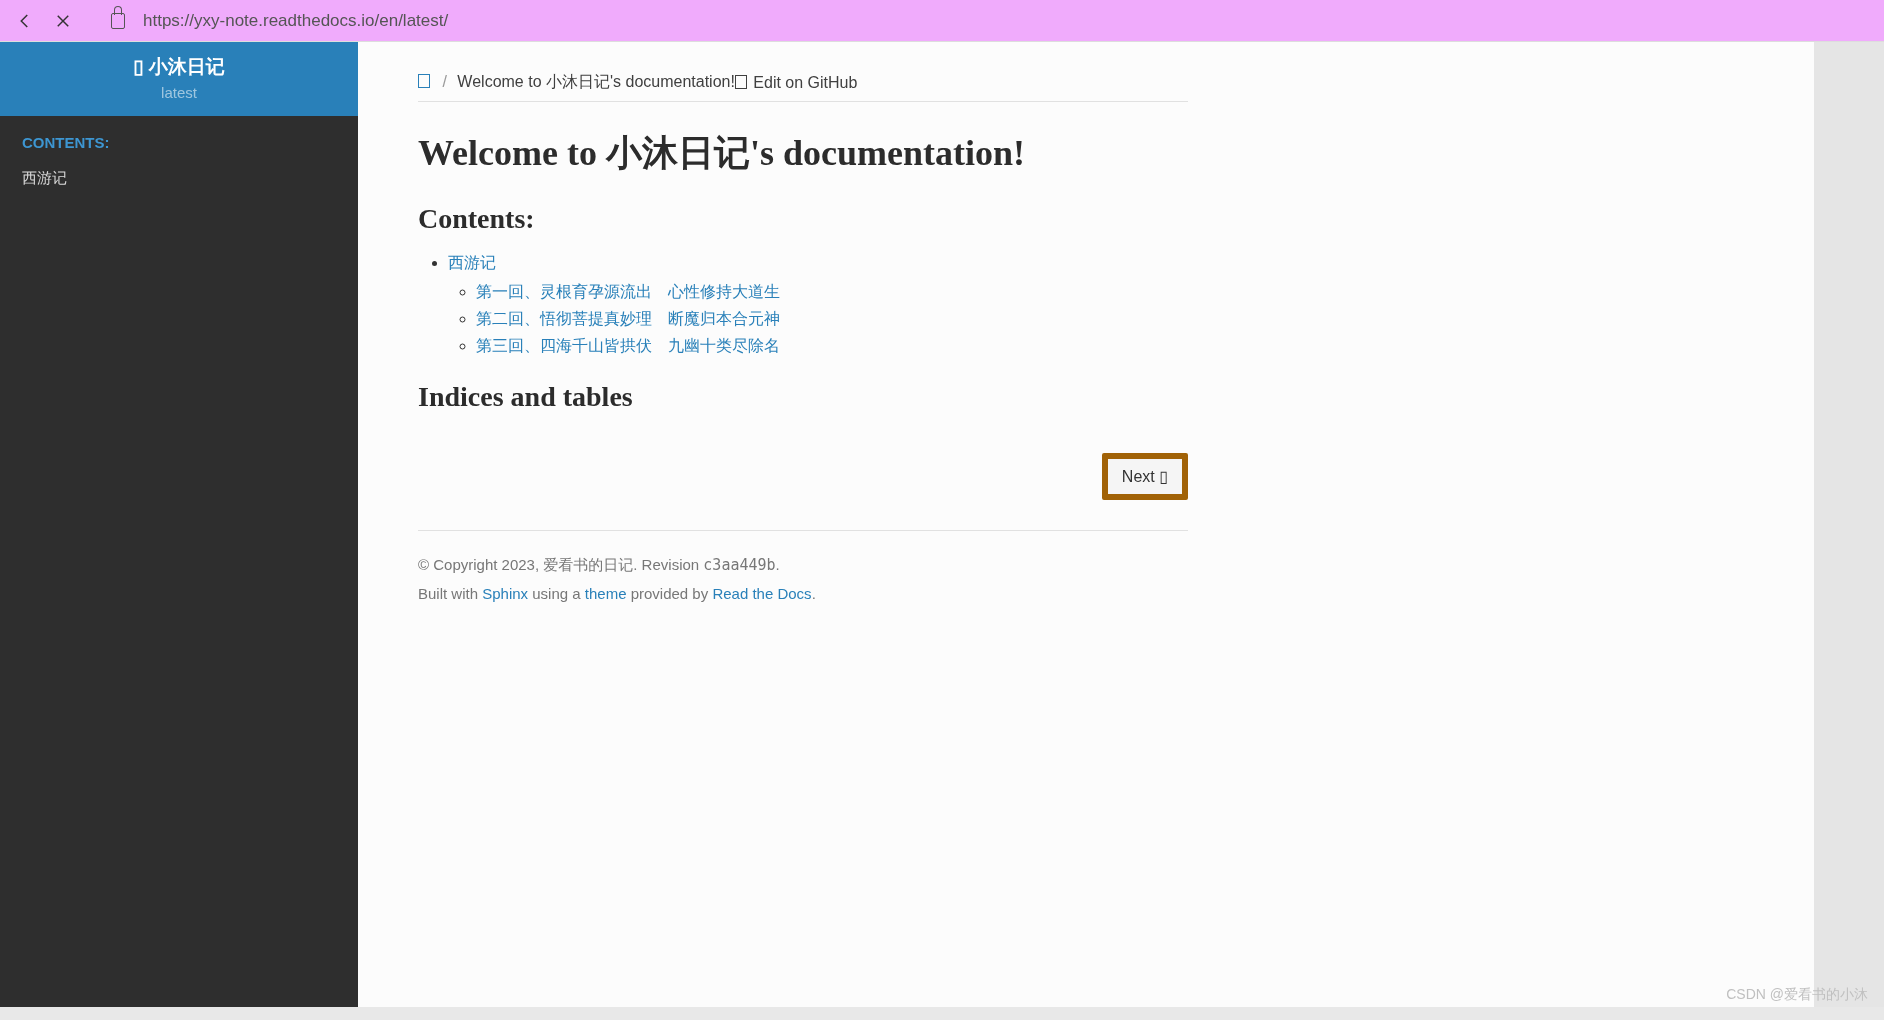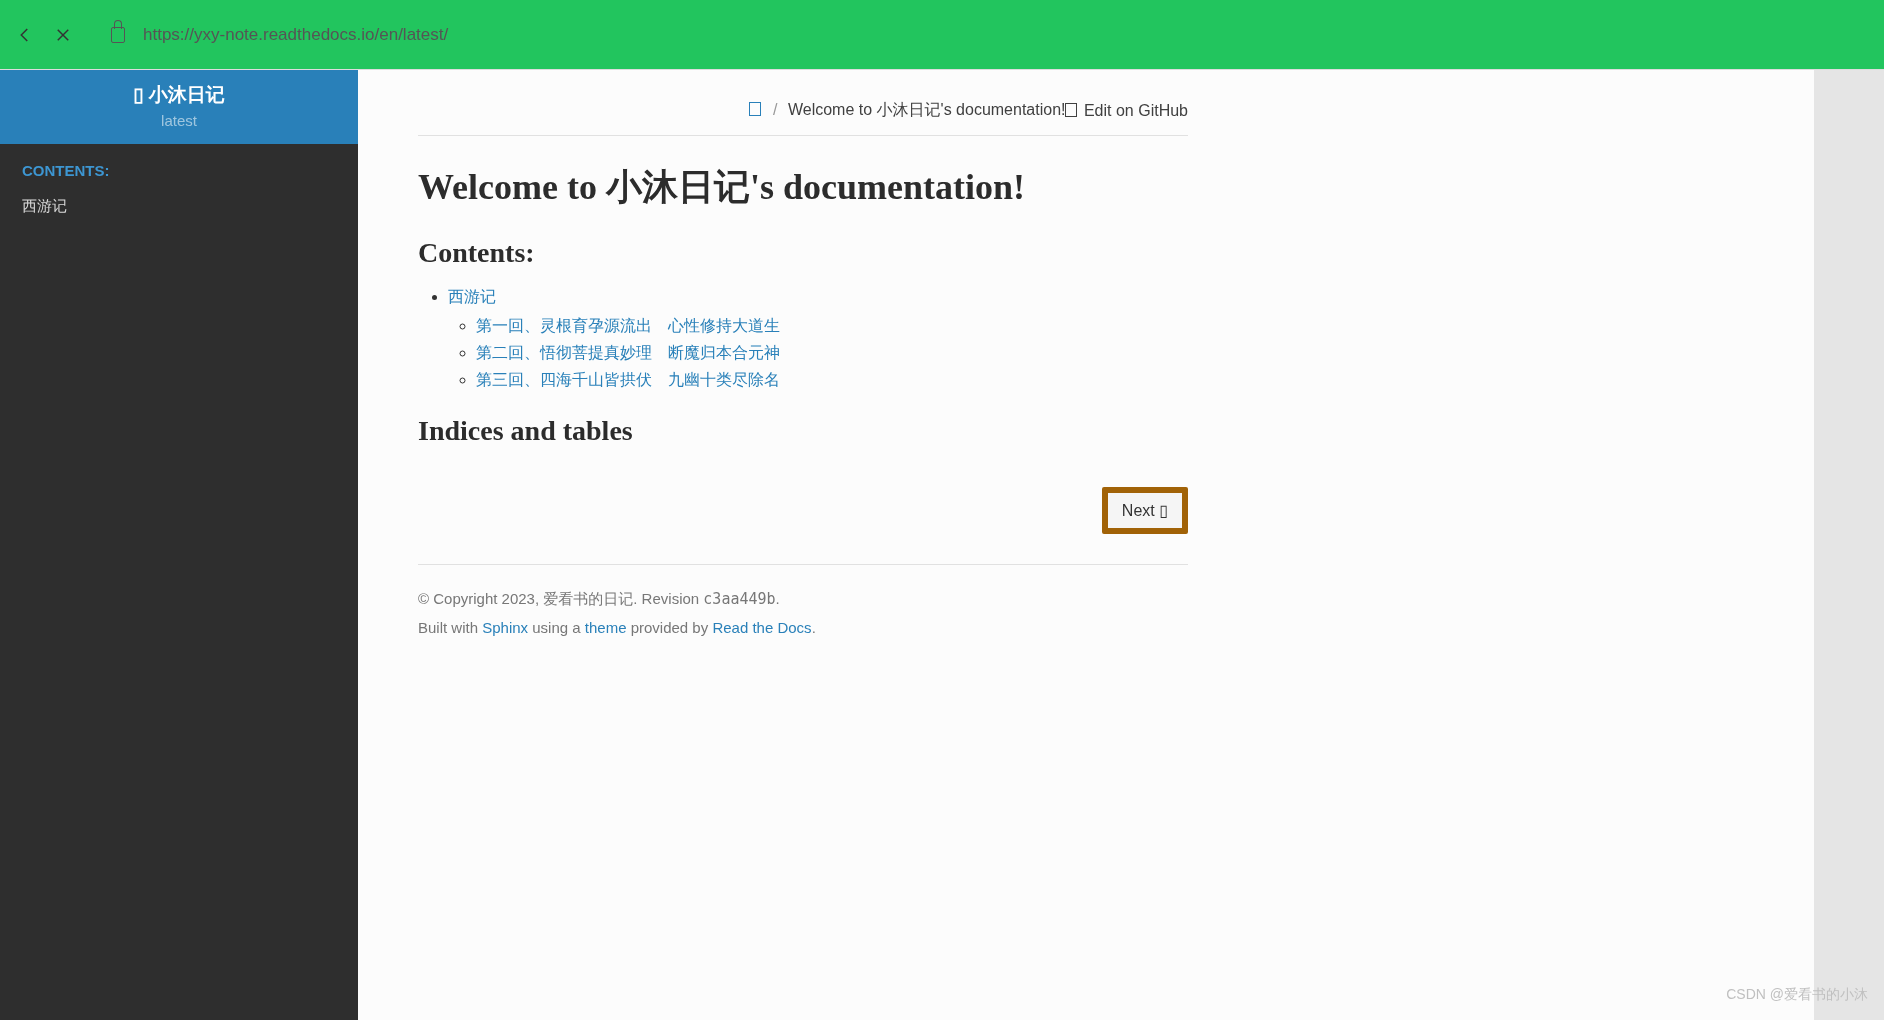--- a/index.html
+++ b/index.html
@@ -1,18 +1,18 @@
 <!DOCTYPE html>
 <html><head>
 <meta charset="utf-8">
 <style>
 * { box-sizing: border-box; margin: 0; padding: 0; }
 body { font-family: -apple-system, BlinkMacSystemFont, "Segoe UI", Helvetica, Arial, sans-serif; font-size: 16px; color: #404040; background: #e8e8e8; }
 
-.browser-bar { height: 70px; background: #22c55e; border-bottom: 1px solid #ddd; display: flex; align-items: center; padding: 0 15px; gap: 18px; }
+.browser-bar { height: 42px; background: #f0abfc; border-bottom: 1px solid #ddd; display: flex; align-items: center; padding: 0 15px; gap: 18px; }
 .nav-arrow { width: 20px; height: 20px; display: flex; align-items: center; justify-content: center; cursor: pointer; }
 .nav-arrow svg { width: 18px; height: 18px; stroke: #333; stroke-width: 2; fill: none; }
 .close-x svg { stroke: #333; }
 .lock-outline { width: 14px; height: 16px; border: 1.5px solid #555; border-radius: 2px; position: relative; margin-left: 20px; }
 .lock-outline::before { content: ""; position: absolute; top: -8px; left: 2px; width: 6px; height: 8px; border: 1.5px solid #555; border-bottom: none; border-radius: 4px 4px 0 0; }
 .url-text { color: #555; font-size: 17px; }
 
 .page-wrap { display: flex; height: calc(100vh - 55px); }
 
 .sidebar { width: 358px; background: #2e2e2e; flex-shrink: 0; display: flex; flex-direction: column; }
@@ -21,21 +21,21 @@
 .site-version { color: rgba(255,255,255,0.55); font-size: 15px; }
 .search-box { margin-top: 10px; }
 .search-box input { width: 100%; border: none; border-radius: 50px; padding: 8px 16px; font-size: 15px; outline: none; background: #fff; color: #333; }
 .side-caption { color: #3d96d2; font-size: 15px; font-weight: 700; padding: 18px 22px 10px; }
 .side-item { display: block; color: #d9d9d9; font-size: 15px; padding: 8px 22px; cursor: pointer; }
 
 .content-outer { flex: 1; overflow-y: auto; background: #fcfcfc; position: relative; }
 .content-right-gutter { position: absolute; top: 0; right: 0; bottom: 0; width: 70px; background: #e5e5e5; }
 .content { position: relative; max-width: 880px; padding: 30px 50px 60px 60px; background: #fcfcfc; }
 
-.breadcrumb-row { display: flex; justify-content: flex-end; align-items: center; padding-bottom: 14px; border-bottom: 1px solid #e1e1e1; margin-bottom: 30px; }
+.breadcrumb-row { display: flex; justify-content: flex-start; align-items: center; padding-bottom: 8px; border-bottom: 1px solid #e1e1e1; margin-bottom: 30px; }
 .breadcrumb { color: #404040; font-size: 16px; }
 .breadcrumb .sep { color: #999; margin: 0 6px; }
 .gh-link { color: #404040; font-size: 16px; cursor: pointer; }
 .placeholder-box { display: inline-block; width: 12px; height: 14px; border: 1px solid currentColor; vertical-align: -1px; margin-right: 2px; }
 
 h1 { font-family: Georgia, "Times New Roman", serif; font-weight: 700; font-size: 36px; color: #2c2c2c; margin-bottom: 28px; line-height: 1.2; }
 h2 { font-family: Georgia, "Times New Roman", serif; font-weight: 700; font-size: 28px; color: #2c2c2c; margin: 24px 0 18px; }
 
 ul.toc { list-style: disc; padding-left: 30px; margin: 10px 0 20px; }
 ul.toc li { margin: 6px 0; color: #333; }

